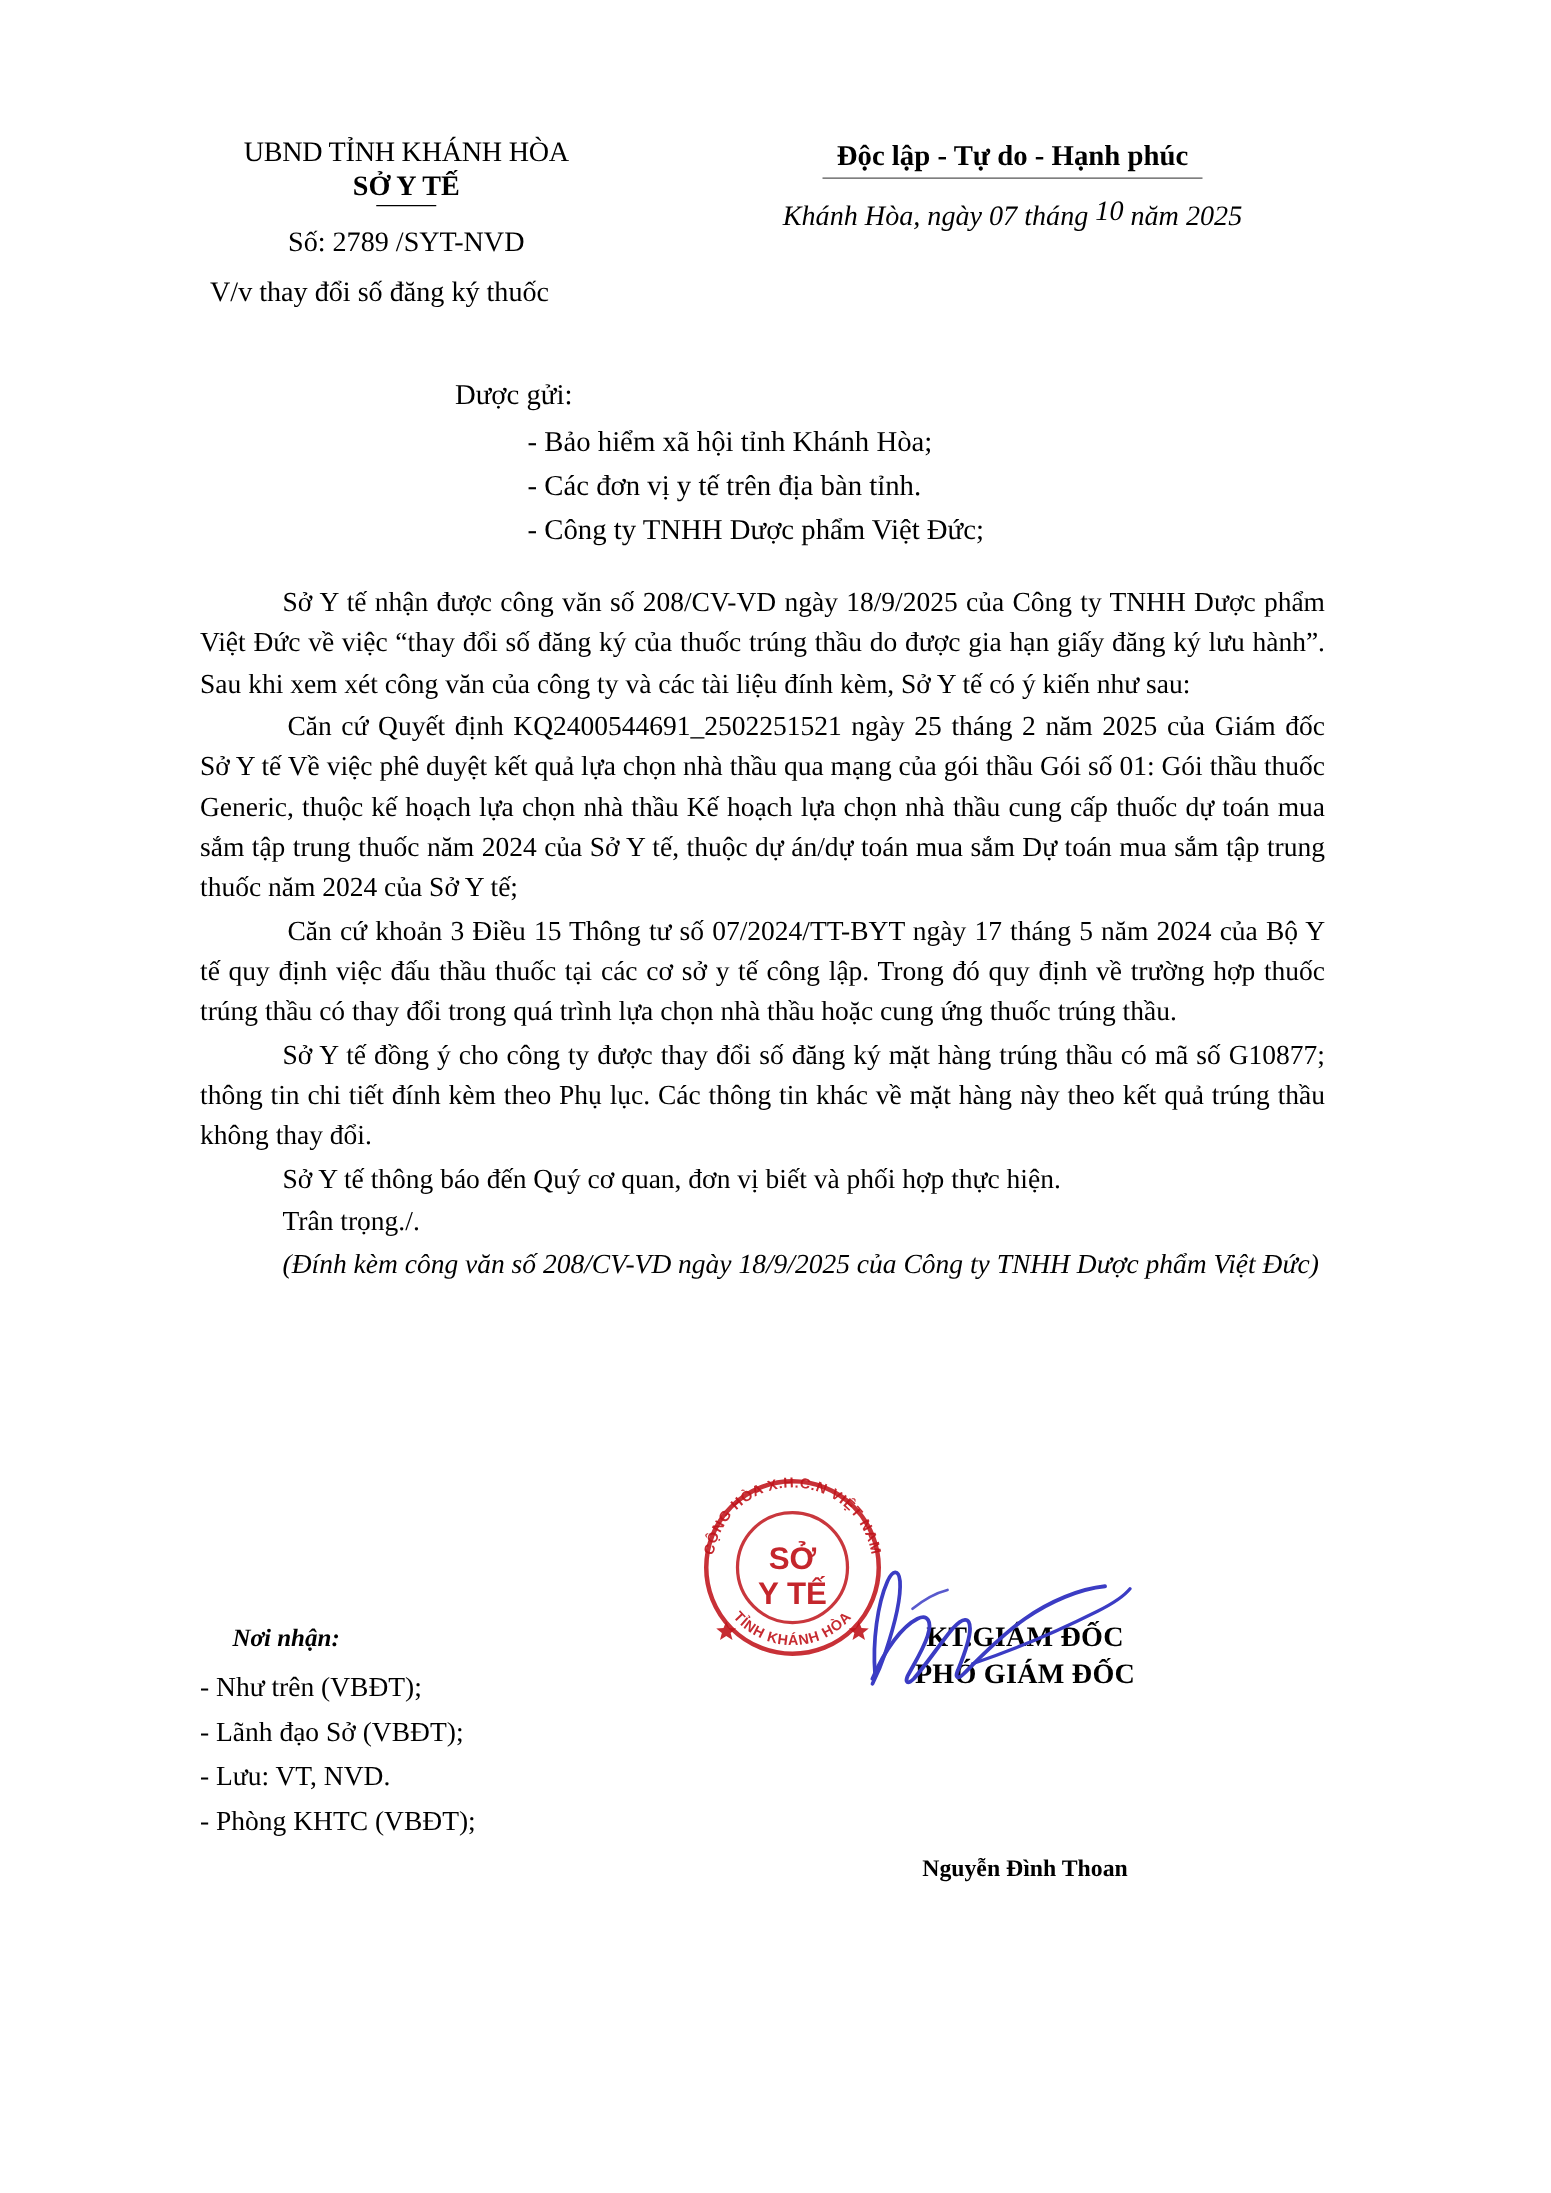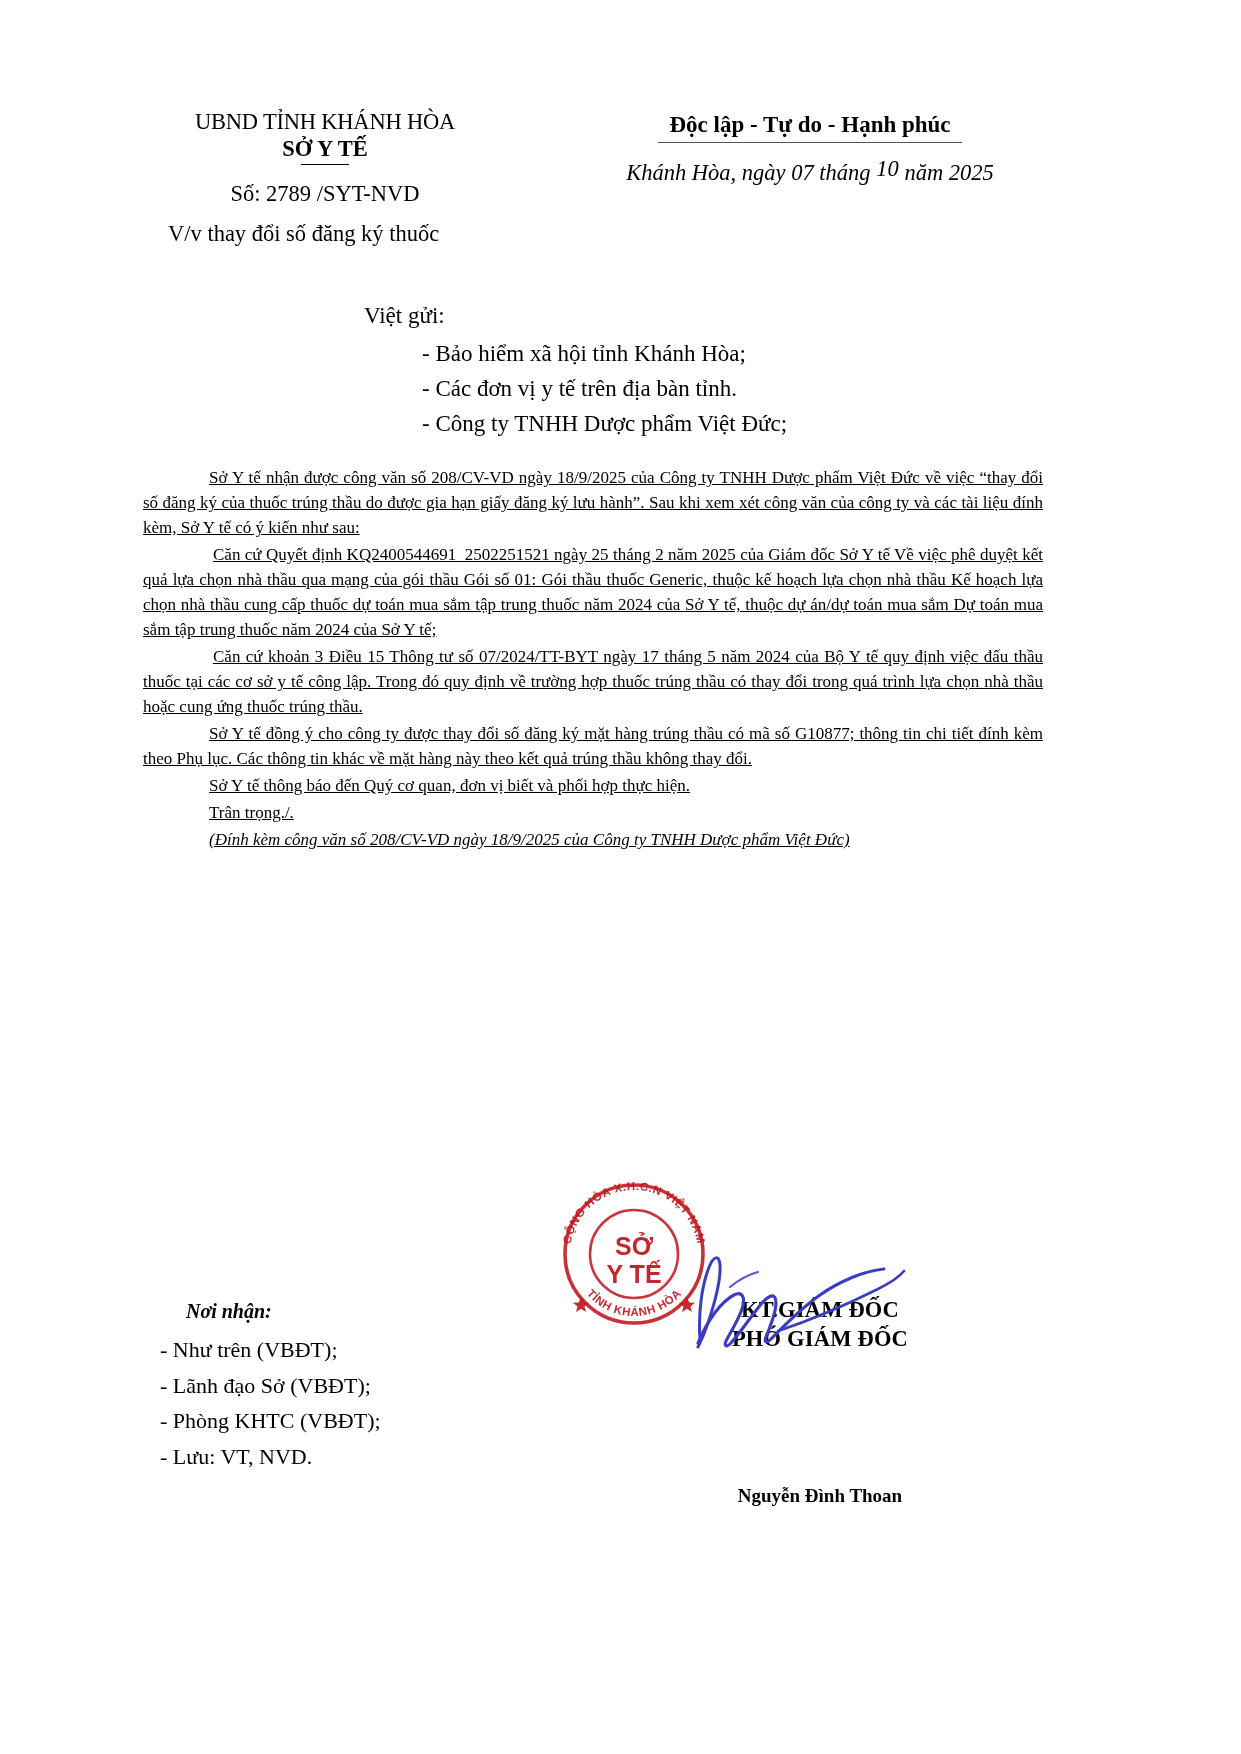--- a/index.html
+++ b/index.html
@@ -139,28 +139,27 @@
     left: 422px;
     top: 337px;
     font-size: 23px;
     line-height: 1.52;
   }
   .recip-list div { white-space: nowrap; }
 
   
   .body-text {
     position: absolute;
-    left: 143px;
+    left: 160px;
     top: 466px;
     width: 900px;
-    font-size: 17px;
+    font-size: 22px;
     line-height: 1.47;
     text-align: justify;
     text-justify: inter-word;
-    text-decoration: underline;
   }
 
   .body-text p {
     margin: 0 0 1px 0;
     text-indent: 66px;
   }
   .body-text p.tight { text-indent: 70px; }
   .body-text p.italic {
     font-style: italic;
     text-indent: 66px;
@@ -263,21 +262,21 @@
         <span class="dd">năm</span>
         <span class="dd">2025</span>
       </div>
     </div>
   </div>
 
   <div class="subject">
     <div>V/v thay đổi số đăng ký thuốc</div>
   </div>
 
-  <div class="kinh-gui">Việt gửi:</div>
+  <div class="kinh-gui">Dược gửi:</div>
   <div class="recip-list">
     <div>- Bảo hiểm xã hội tỉnh Khánh Hòa;</div>
     <div>- Các đơn vị y tế trên địa bàn tỉnh.</div>
     <div>- Công ty TNHH Dược phẩm Việt Đức;</div>
   </div>
 
   <div class="body-text">
     <p class="spaced">Sở Y tế nhận được công văn số 208/CV-VD ngày 18/9/2025 của Công ty TNHH Dược phẩm Việt Đức về việc “thay đổi số đăng ký của thuốc trúng thầu do được gia hạn giấy đăng ký lưu hành”. Sau khi xem xét công văn của công ty và các tài liệu đính kèm, Sở Y tế có ý kiến như sau:</p>
     <p class="tight spaced">Căn cứ Quyết định KQ2400544691_2502251521 ngày 25 tháng 2 năm 2025 của Giám đốc Sở Y tế Về việc phê duyệt kết quả lựa chọn nhà thầu qua mạng của gói thầu Gói số 01: Gói thầu thuốc Generic, thuộc kế hoạch lựa chọn nhà thầu Kế hoạch lựa chọn nhà thầu cung cấp thuốc dự toán mua sắm tập trung thuốc năm 2024 của Sở Y tế, thuộc dự án/dự toán mua sắm Dự toán mua sắm tập trung thuốc năm 2024 của Sở Y tế;</p>
     <p class="tight spaced">Căn cứ khoản 3 Điều 15 Thông tư số 07/2024/TT-BYT ngày 17 tháng 5 năm 2024 của Bộ Y tế quy định việc đấu thầu thuốc tại các cơ sở y tế công lập. Trong đó quy định về trường hợp thuốc trúng thầu có thay đổi trong quá trình lựa chọn nhà thầu hoặc cung ứng thuốc trúng thầu.</p>
@@ -287,22 +286,22 @@
     <p class="italic">(Đính kèm công văn số 208/CV-VD ngày 18/9/2025 của Công ty TNHH Dược phẩm Việt Đức)</p>
   </div>
 
   <div class="footer">
 
     <div class="noi-nhan">
       <div class="noi-nhan-title">Nơi nhận:</div>
       <ul>
         <li>- Như trên (VBĐT);</li>
         <li>- Lãnh đạo Sở (VBĐT);</li>
+        <li>- Lưu: VT, NVD.</li>
         <li>- Phòng KHTC (VBĐT);</li>
-        <li>- Lưu: VT, NVD.</li>
       </ul>
     </div>
 
     <div class="sign-block">
       <div class="sign-title">KT.GIÁM ĐỐC</div>
       <div class="sign-title">PHÓ GIÁM ĐỐC</div>
     </div>
 
     <div class="signer-name">Nguyễn Đình Thoan</div>
   </div>

